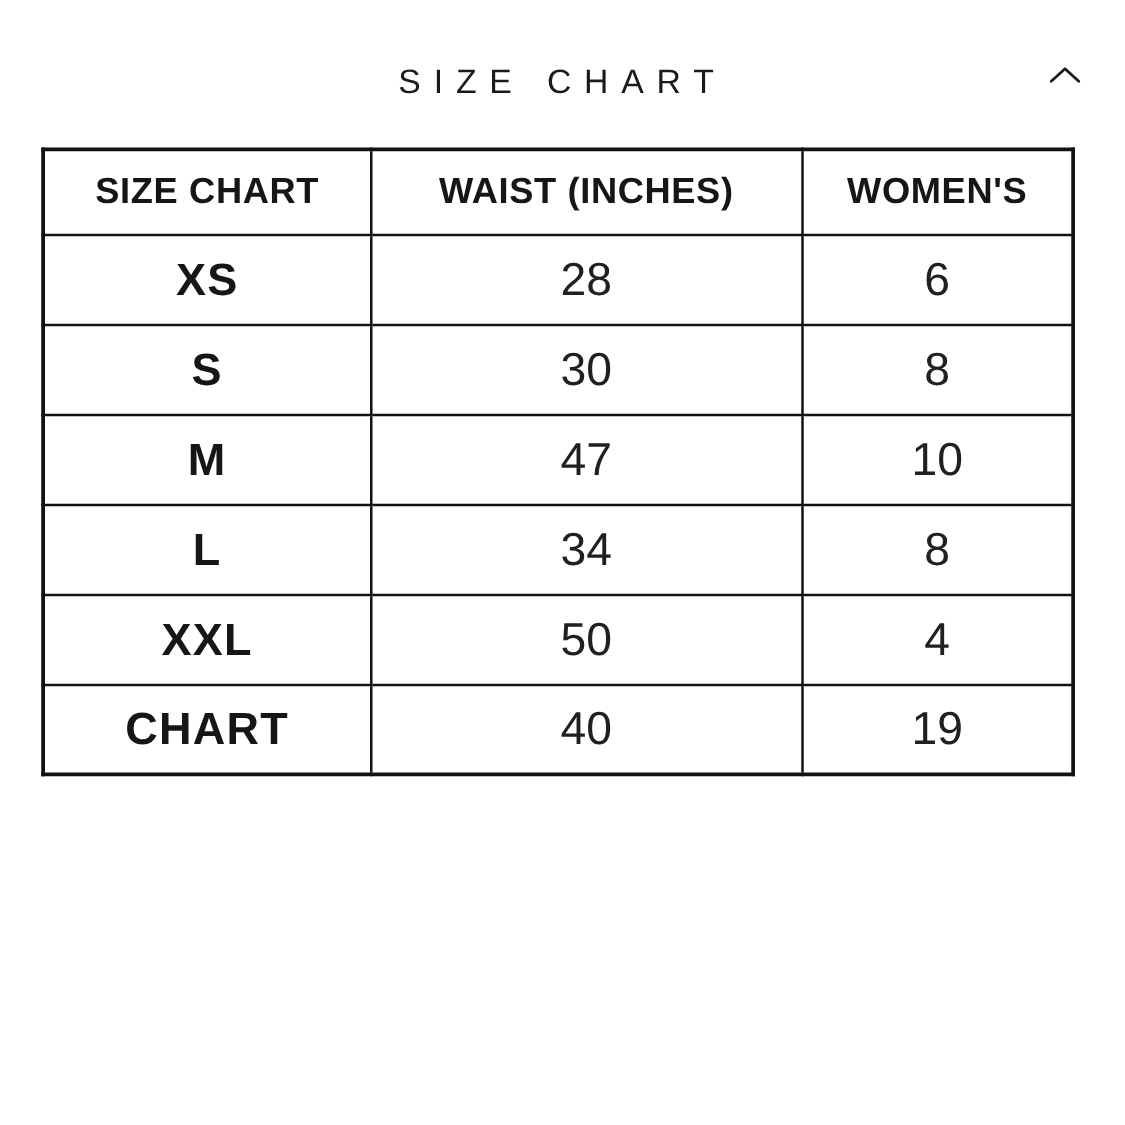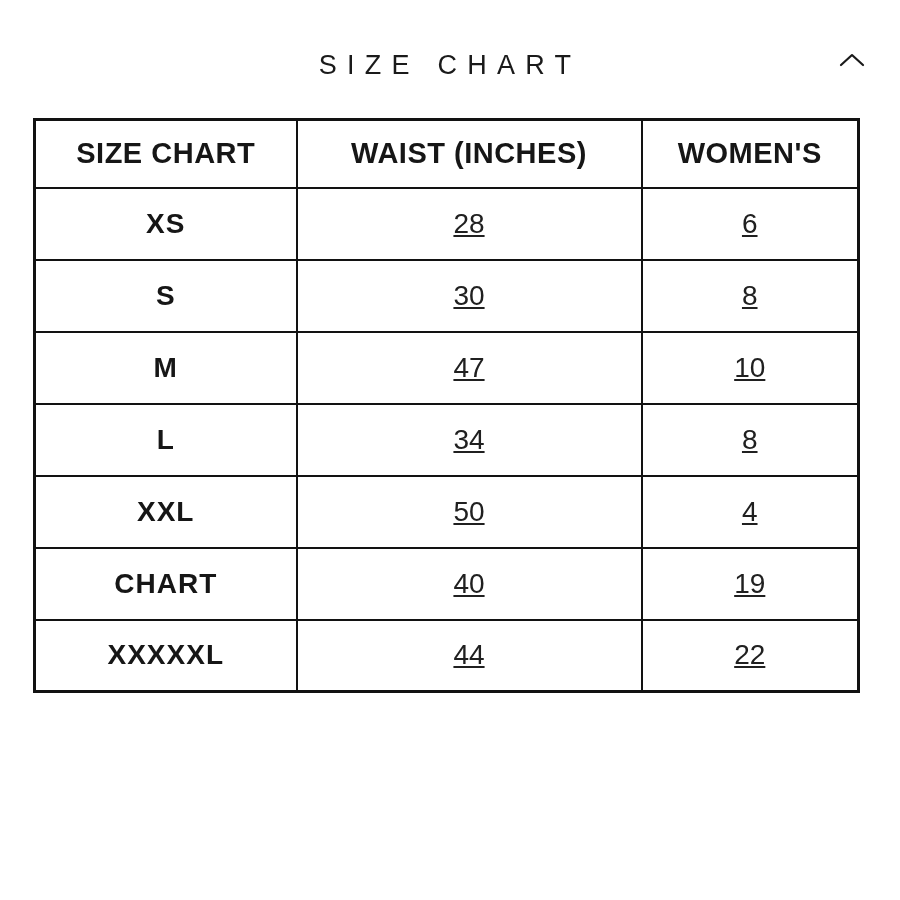--- a/index.html
+++ b/index.html
@@ -54,30 +54,29 @@
   }
   table.size-chart thead th {
     height: 68px;
     font-size: 29px;
     font-weight: 700;
     letter-spacing: 0.5px;
     color: #161616;
   }
   table.size-chart tbody tr { height: 72px; }
   td.size-label {
-    font-size: 28px;
+    font-size: 36px;
     font-weight: 700;
     letter-spacing: 1px;
     color: #161616;
   }
   td.num-value {
-    font-size: 28px;
+    font-size: 37px;
     font-weight: 400;
     color: #202020;
-    text-decoration: underline;
   }
 </style>
 </head>
 <body>
 
 <div class="accordion-header">
   <span class="accordion-title">SIZE CHART</span>
   <button class="chevron-btn">
     <span>
       <svg width="28" height="18" viewBox="0 0 28 18" aria-hidden="true">
@@ -124,19 +123,14 @@
     <tr>
       <td class="size-label">XXL</td>
       <td class="num-value">50</td>
       <td class="num-value">4</td>
     </tr>
     <tr>
       <td class="size-label">CHART</td>
       <td class="num-value">40</td>
       <td class="num-value">19</td>
     </tr>
-    <tr>
-      <td class="size-label">XXXXXL</td>
-      <td class="num-value">44</td>
-      <td class="num-value">22</td>
-    </tr>
   </tbody>
 </table>
 
 </body></html>

